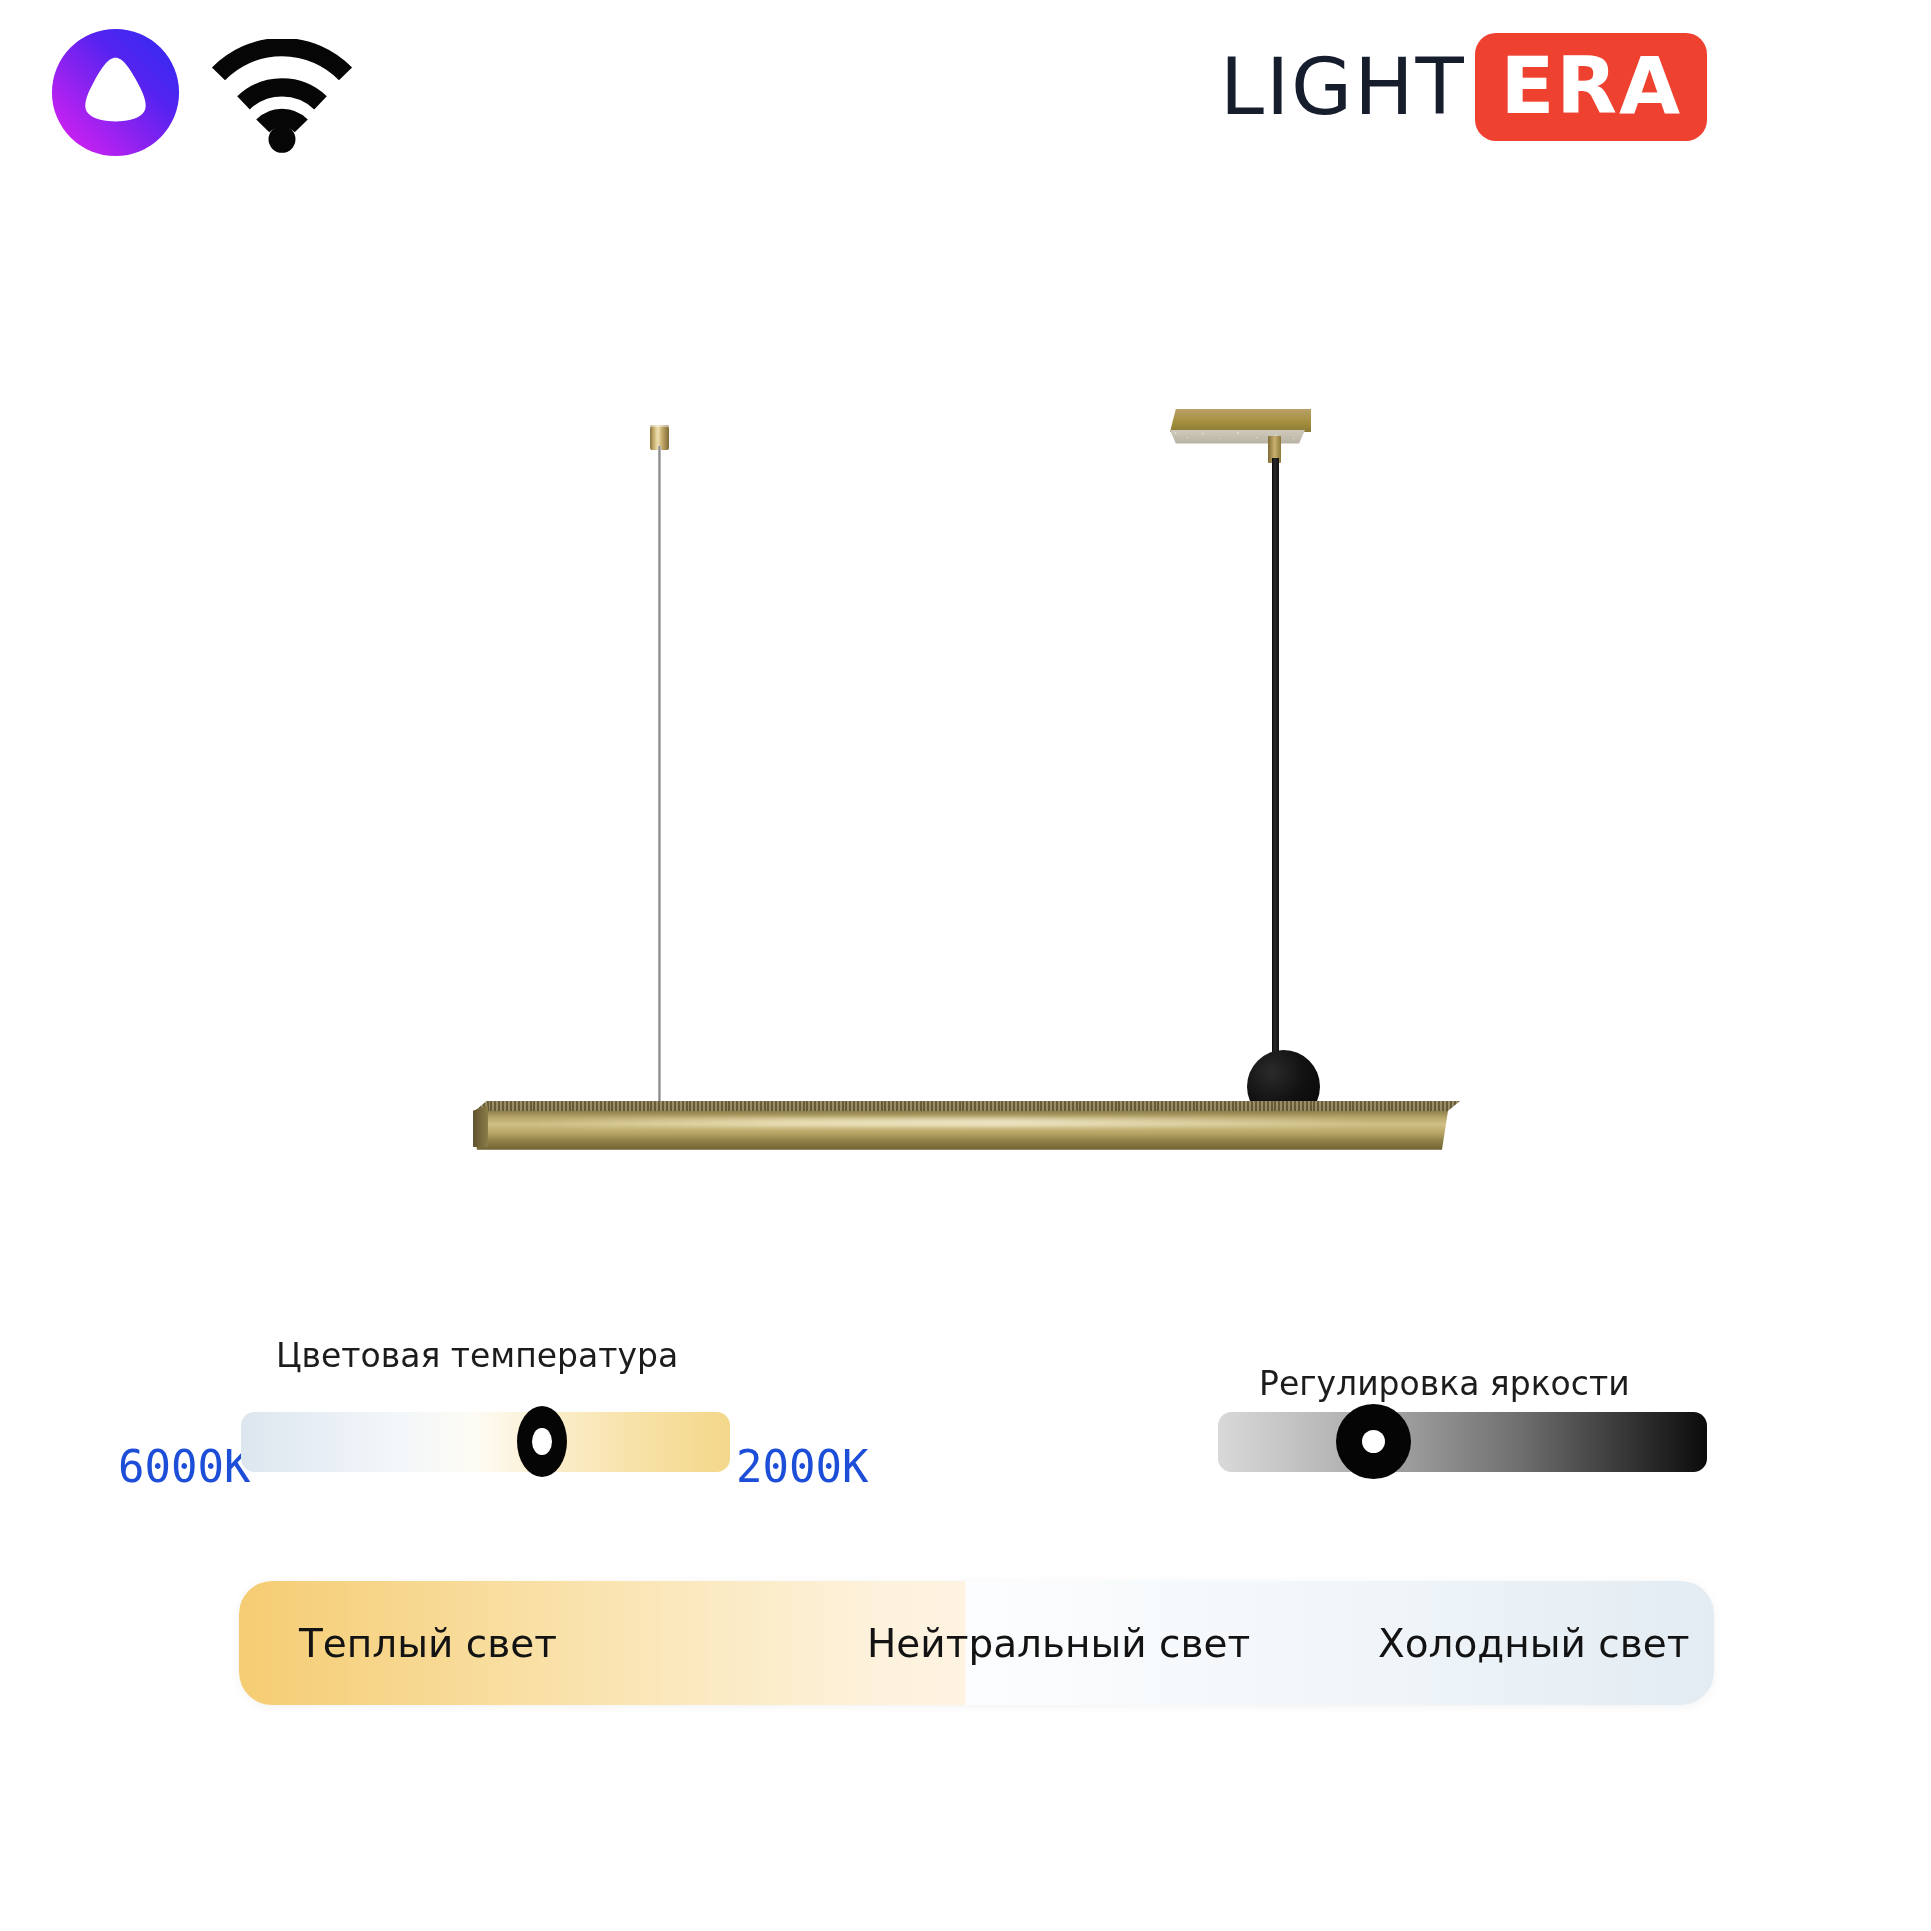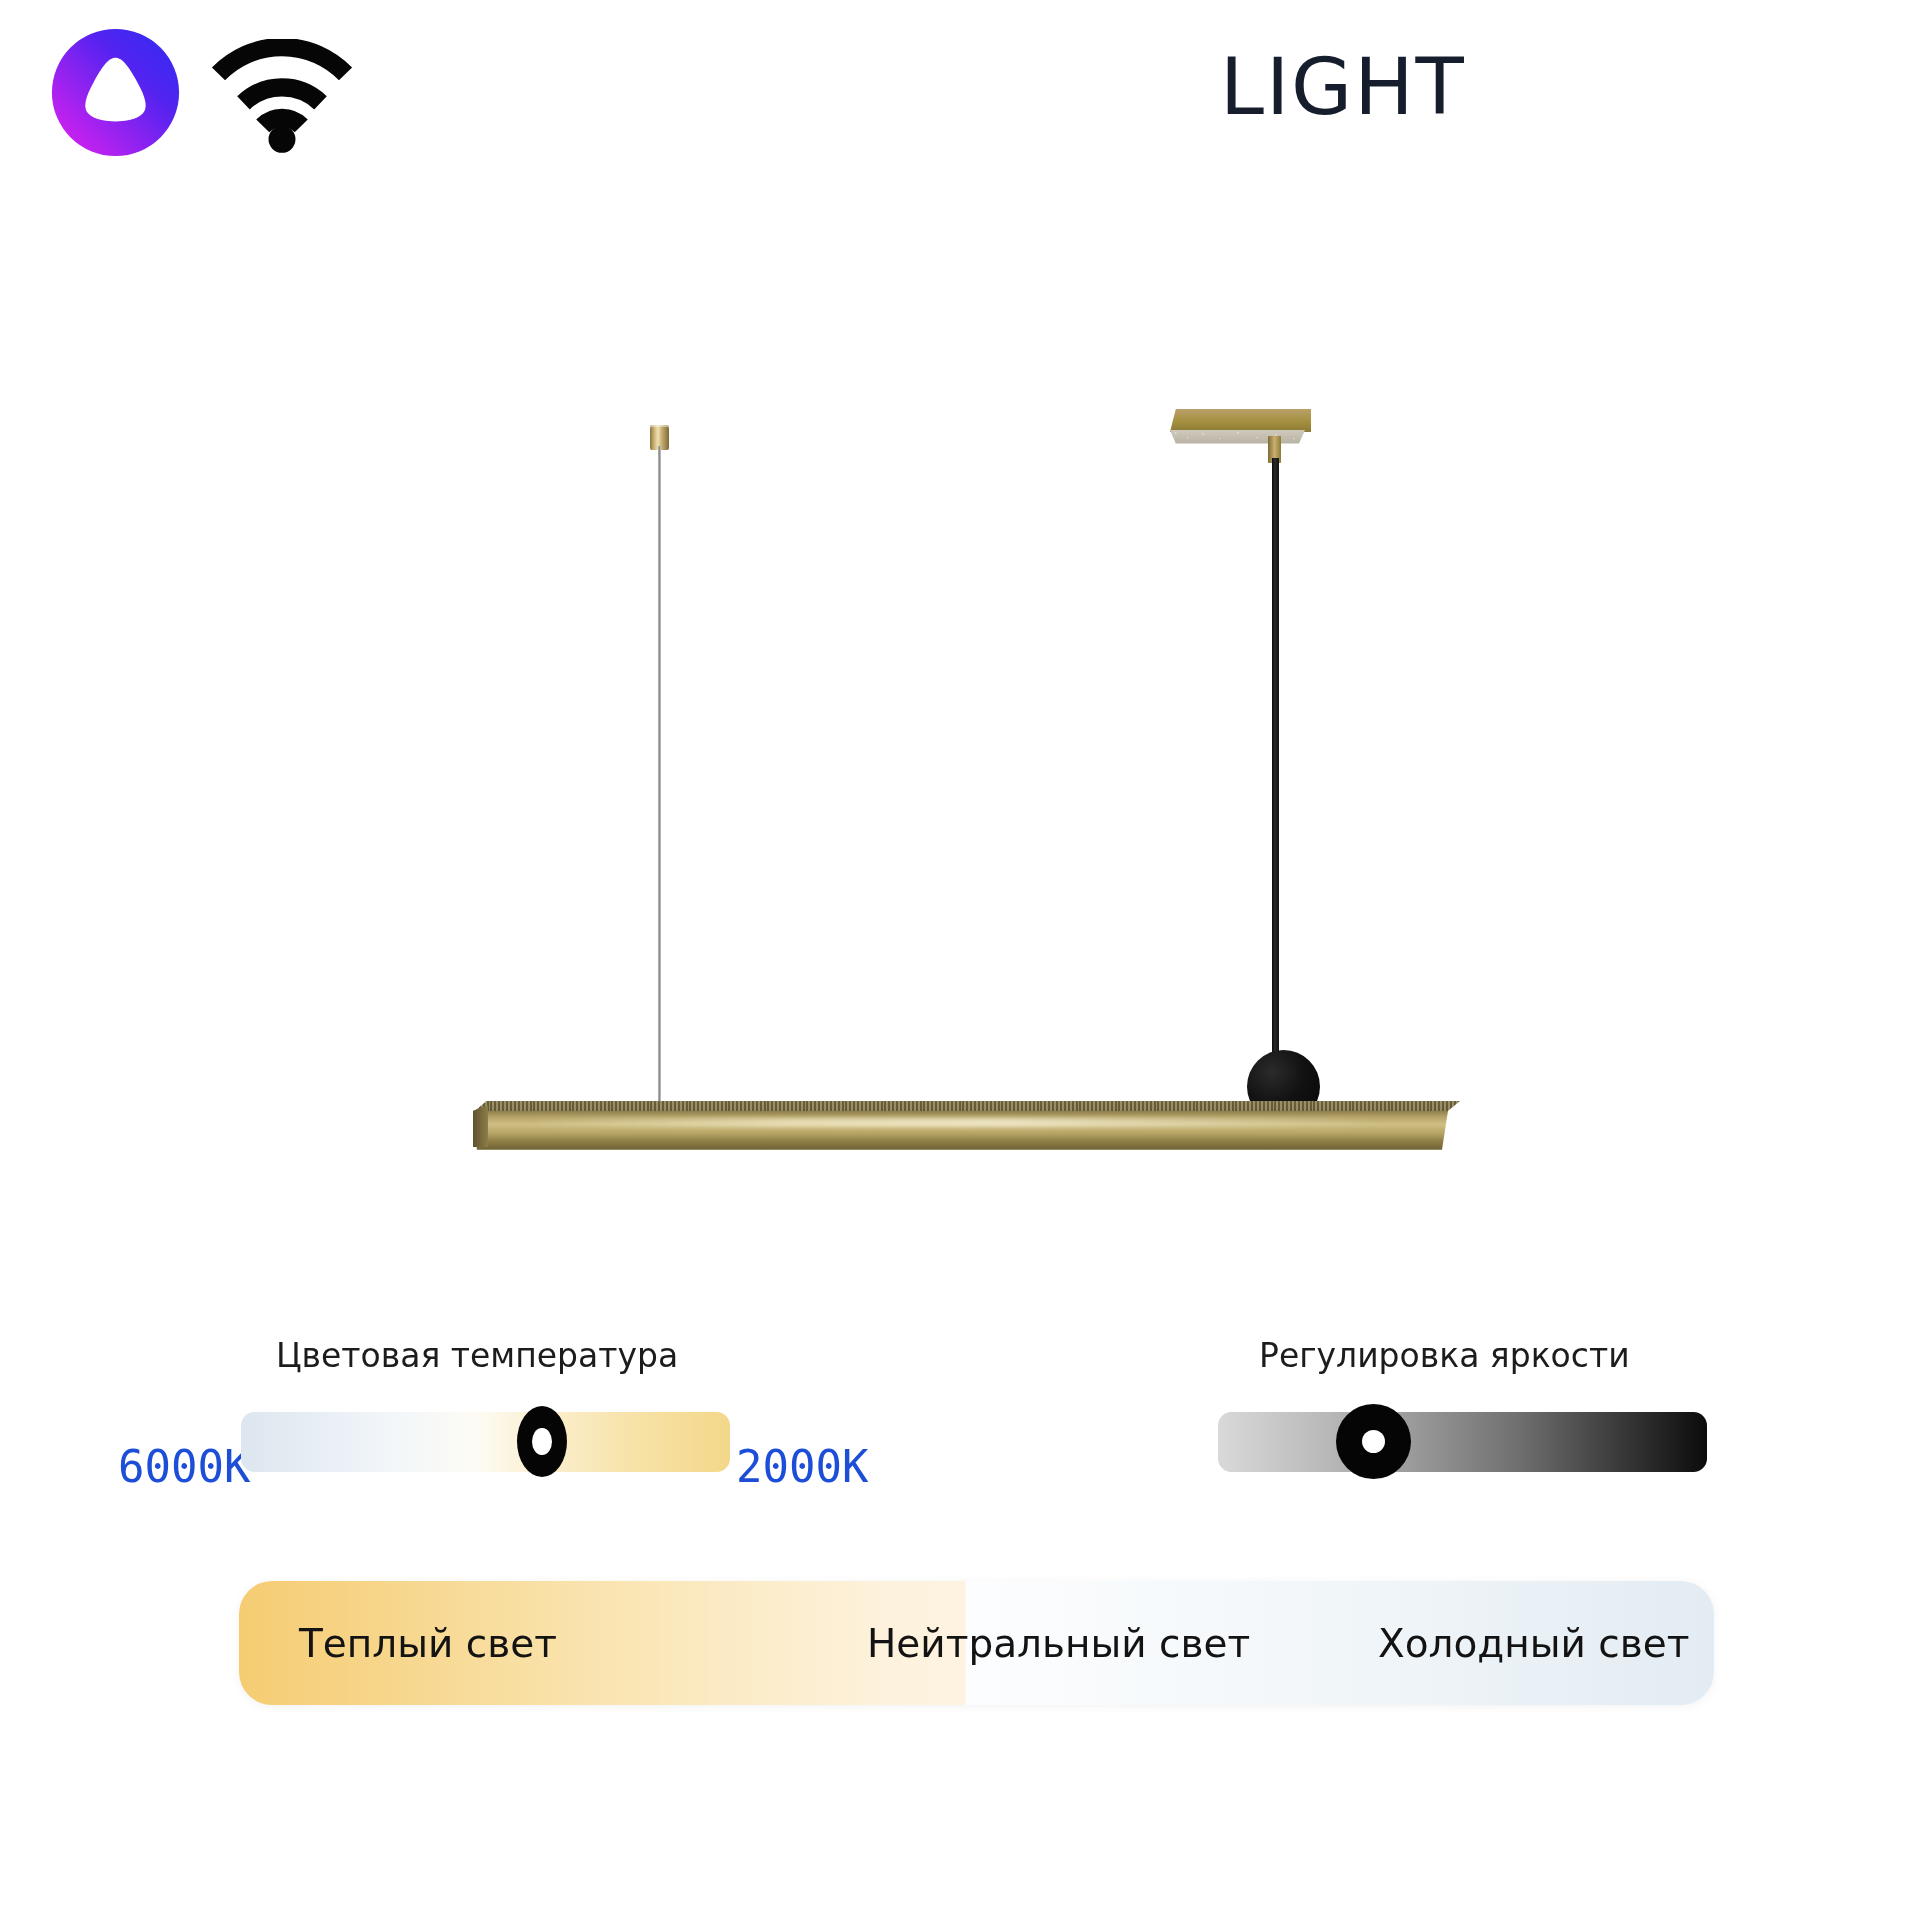--- a/index.html
+++ b/index.html
@@ -126,21 +126,21 @@
   }
 
   
   .control-title{
     position:absolute;
     font-size:33px;color:#1c1c1c;
     font-family:"DejaVu Sans","Liberation Sans",sans-serif;
     white-space:nowrap;
   }
   #ct-title{left:276px;top:1336px;}
-  #br-title{left:1259px;top:1336px;}
+  #br-title{left:1259px;top:1364px;}
 
   
   #ct-slider-wrap{position:absolute;left:241px;top:1412px;width:489px;height:60px;}
   #ct-track{
     position:absolute;left:0;top:0;width:489px;height:60px;border-radius:13.5px;
     background:linear-gradient(90deg,
       #dde6ef 0%,
       #e6edf4 14%,
       #f3f7fa 32%,
       #fdfbf4 48%,
@@ -242,20 +242,23 @@
         <path d="M14 36 A92 92 0 0 1 146 36" stroke-width="19"></path>
         <path d="M40 66 A58 58 0 0 1 120 66" stroke-width="19"></path>
         <path d="M60 90 A28 28 0 0 1 100 90" stroke-width="19"></path>
       </g>
       <circle cx="80" cy="104" r="14" fill="#060606"></circle>
     </svg>
   </div>
 
   <div id="brand-logo">
     <span id="brand-light">LIGHT</span>
+    <span id="brand-era-badge">
+      <span id="brand-era">ERA</span>
+    </span>
   </div>
 
   <div id="lamp">
 
     <div id="left-anchor"></div>
     <div id="left-wire"></div>
 
     <div id="ceiling-canopy">
       <div id="canopy-top"></div>
       <div id="canopy-bottom"></div>

